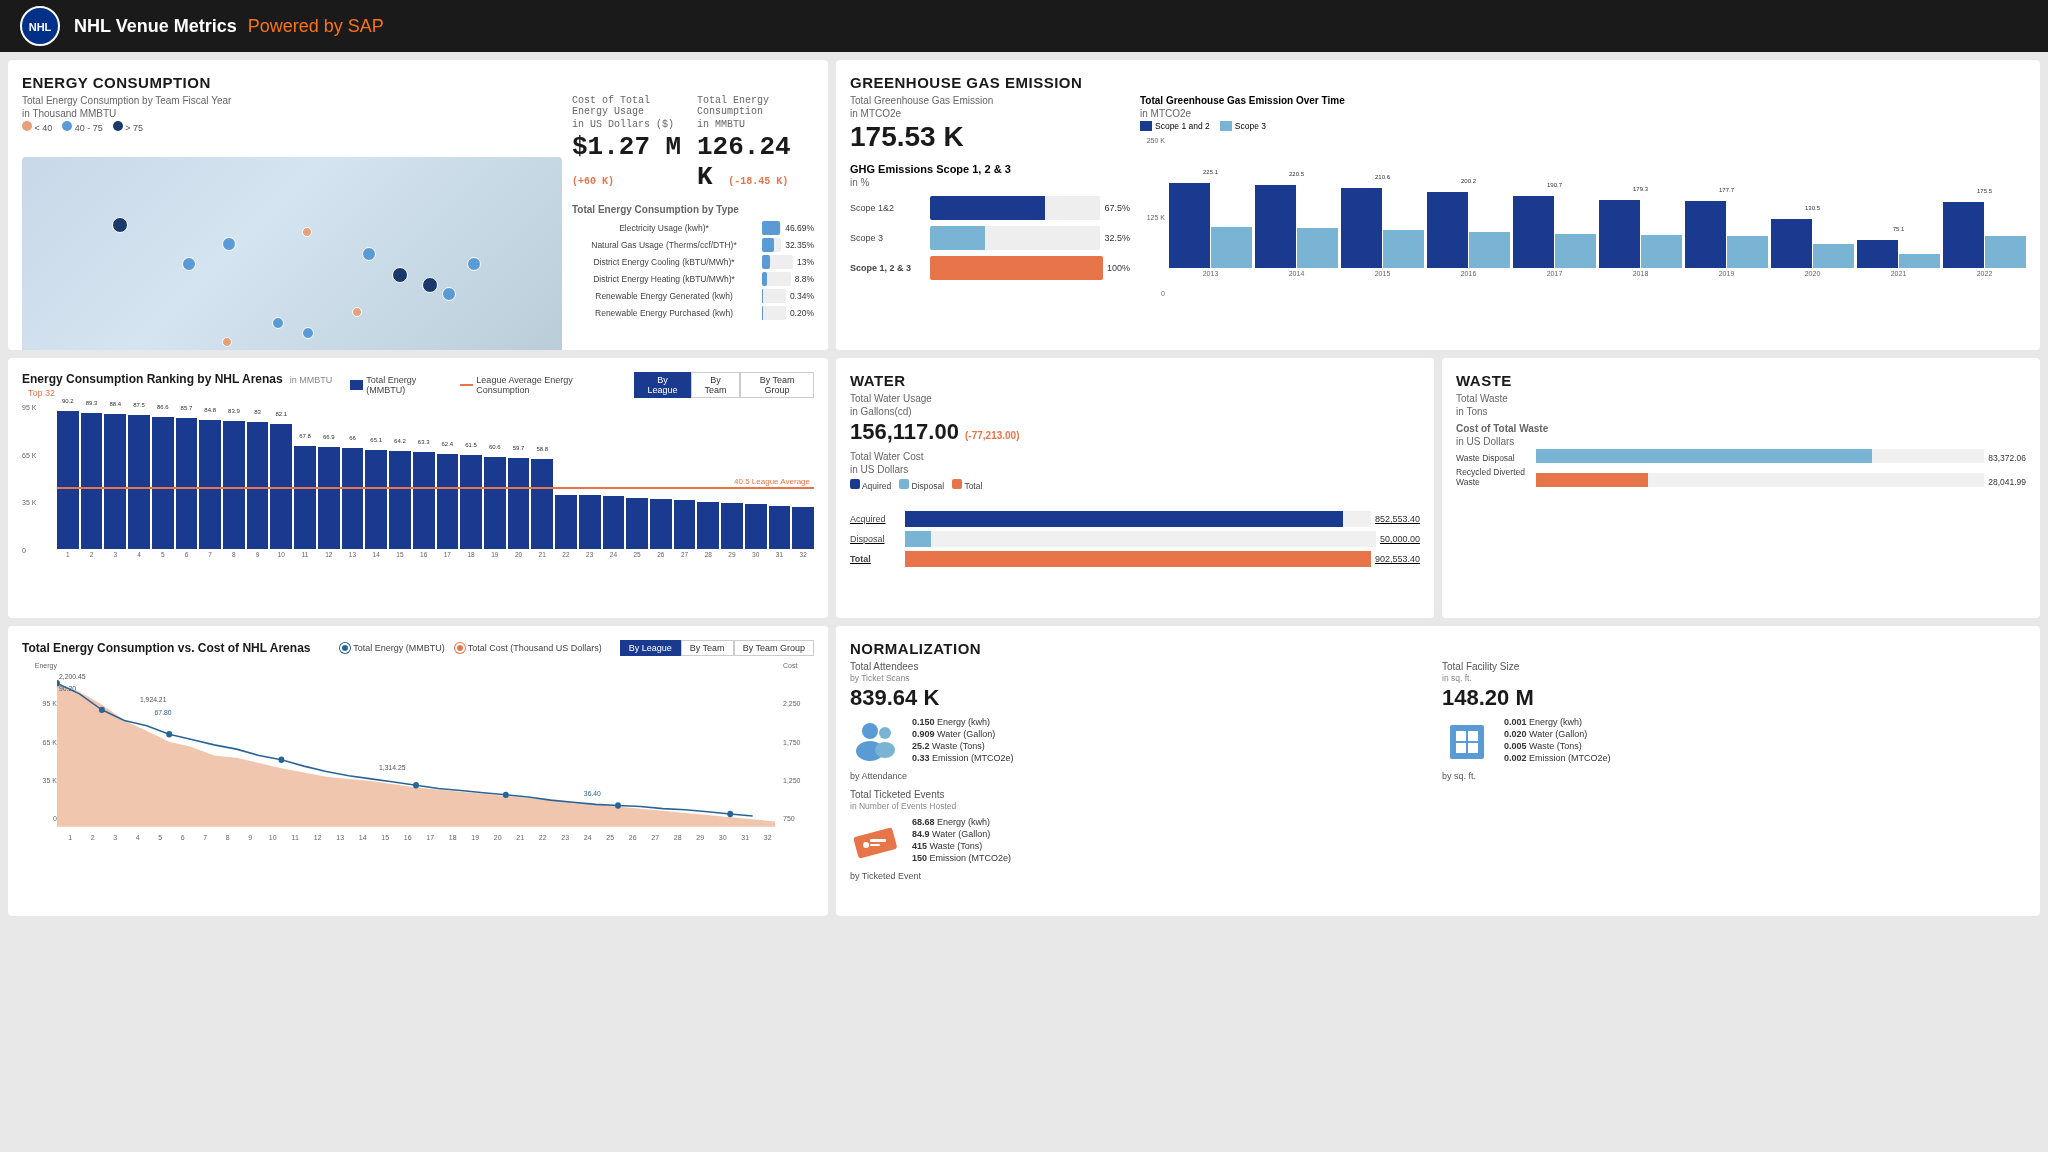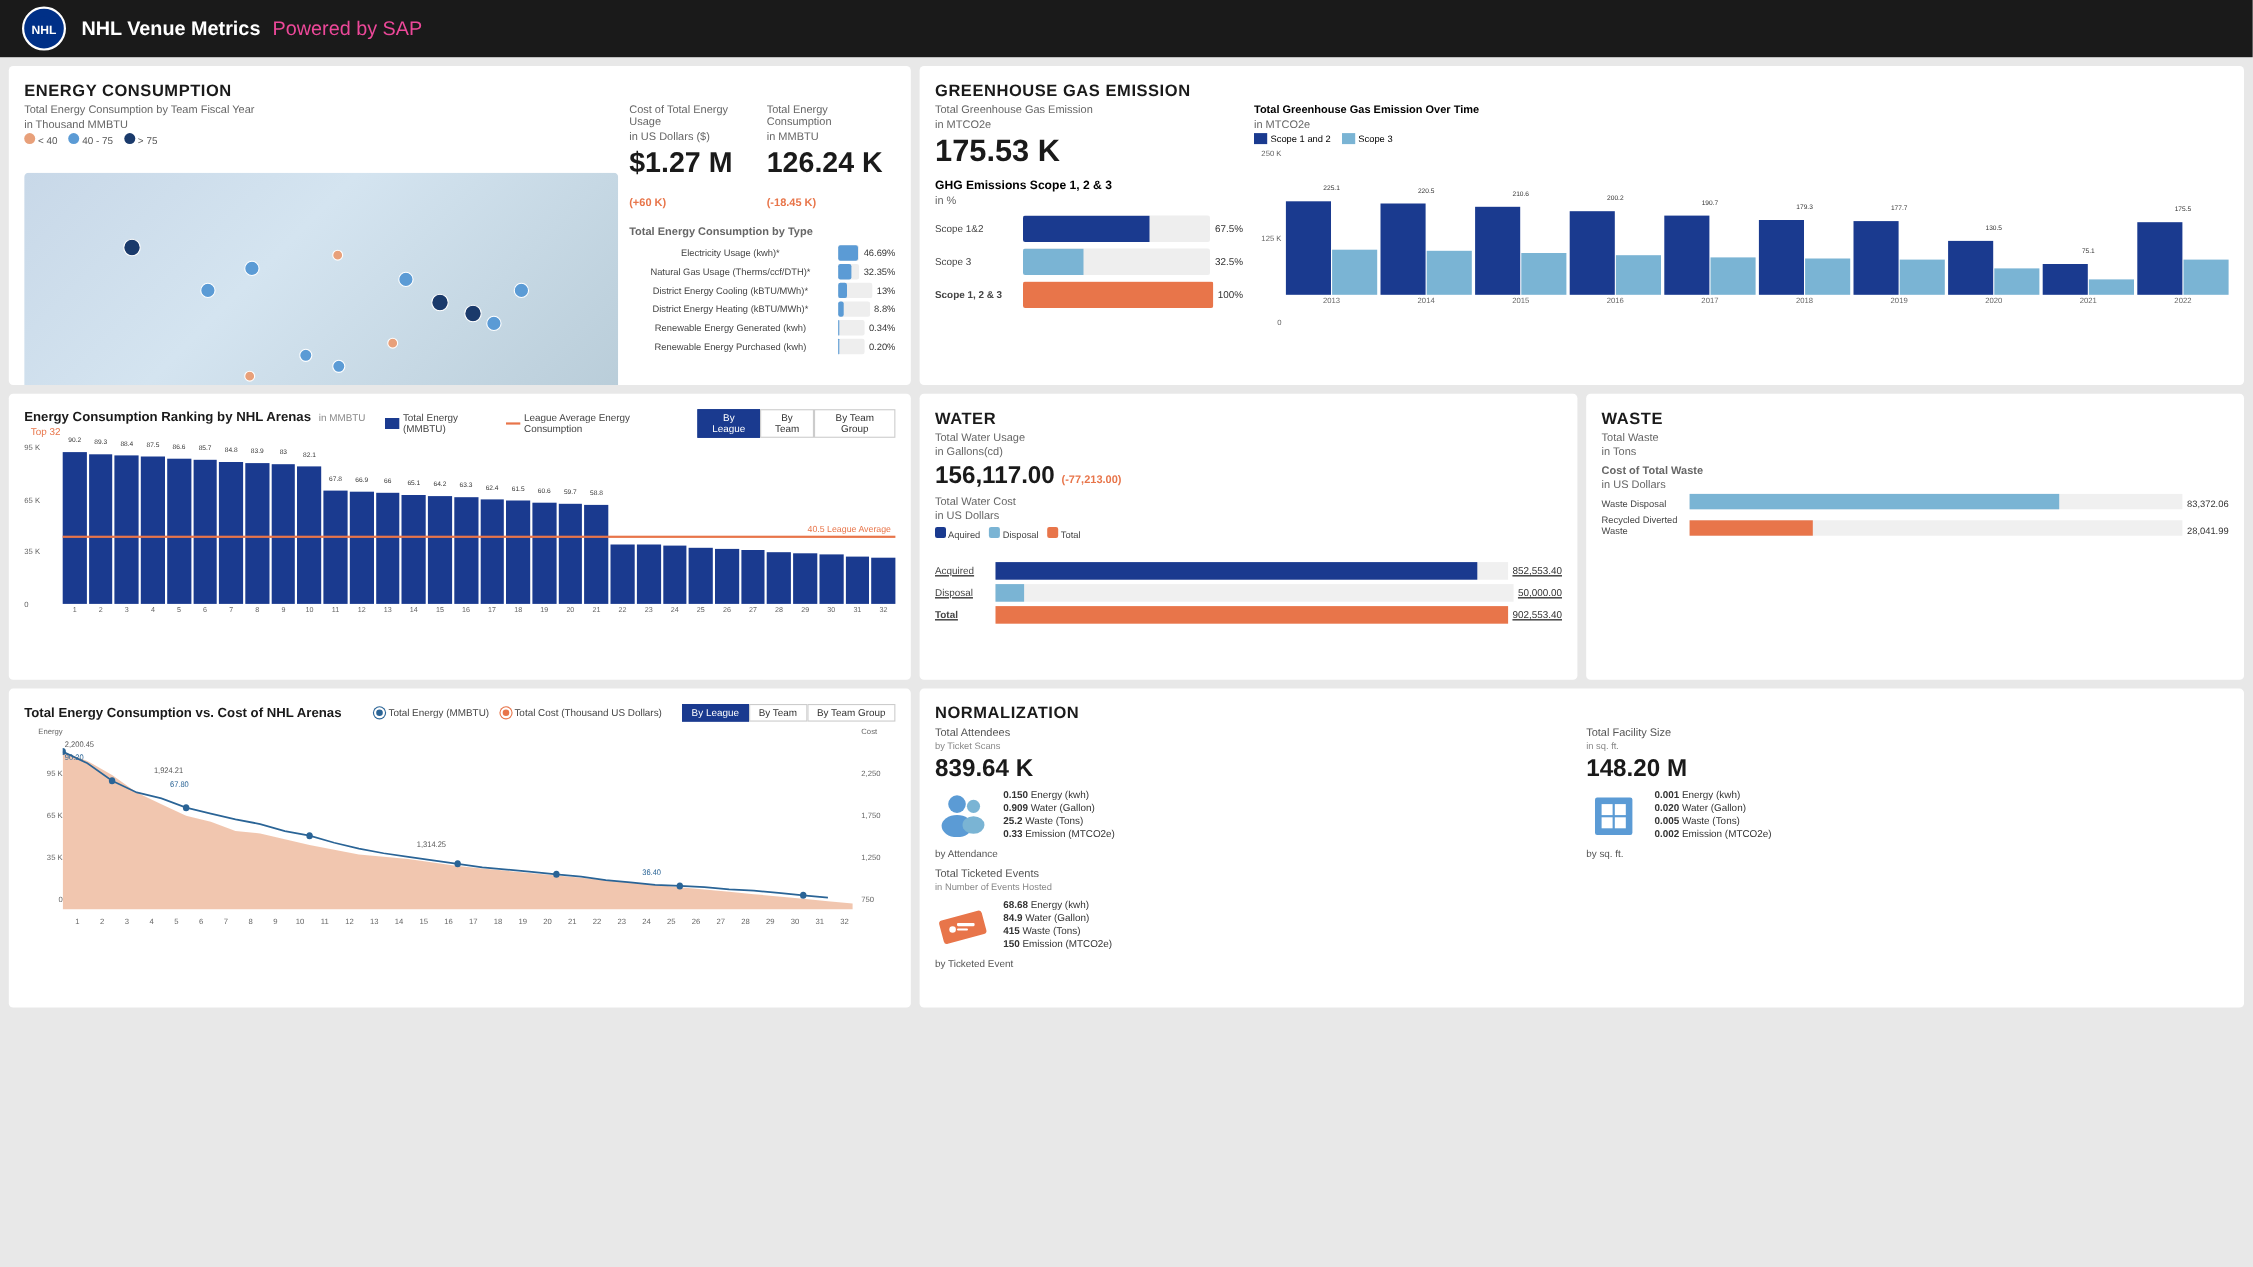--- a/index.html
+++ b/index.html
@@ -2,21 +2,21 @@
 <html><head>
   <meta charset="utf-8">
   <style>
     * { box-sizing: border-box; margin: 0; padding: 0; }
     body { background: #e8e8e8; font-family: 'Arial', sans-serif; font-size: 11px; width: 2048px; height: 1152px; overflow: hidden; }
     
     
     .header { background: #1a1a1a; color: white; display: flex; align-items: center; padding: 0 20px; height: 52px; }
     .header-logo { width: 40px; height: 40px; background: #003087; border-radius: 50%; border: 2px solid white; display: flex; align-items: center; justify-content: center; margin-right: 14px; flex-shrink: 0; }
     .header-title { font-size: 18px; font-weight: bold; color: white; }
-    .header-subtitle { font-size: 18px; font-weight: normal; color: #ec4899; margin-left: 6px; }
+    .header-subtitle { font-size: 18px; font-weight: normal; color: #f97316; margin-left: 6px; }
     
     
     .main { display: grid; grid-template-columns: 820px 1fr; grid-template-rows: 290px 260px 290px; gap: 8px; padding: 8px; height: calc(1152px - 52px); }
     
     
     .panel { background: white; border-radius: 4px; padding: 14px; overflow: hidden; position: relative; }
     
     
     .panel-energy-top { grid-column: 1; grid-row: 1; }
     .panel-energy-mid { grid-column: 1; grid-row: 2; }
@@ -41,21 +41,21 @@
     .map-bg { width: 100%; height: 100%; background: linear-gradient(135deg, #c8d8e8 0%, #d4e4f0 40%, #b8ccd8 100%); }
     
     
     .legend { display: flex; gap: 10px; align-items: center; margin-bottom: 4px; font-size: 9px; color: #555; }
     .dot { width: 10px; height: 10px; border-radius: 50%; display: inline-block; }
     .dot-orange { background: #e8a07a; }
     .dot-blue { background: #5b9bd5; }
     .dot-navy { background: #1a3a6b; }
 
     
-    .cost-section { display: grid; grid-template-columns: 1fr 1fr; gap: 8px; margin-bottom: 12px; }
+    .cost-section { display: grid; grid-template-columns: 1fr 1fr; gap: 8px; margin-bottom: 12px; font-family: Liberation Mono, monospace; }
     
     
     .bar-chart-row { display: flex; align-items: center; margin-bottom: 3px; }
     .bar-label { width: 190px; font-size: 8.5px; color: #444; text-align: center; padding-right: 6px; flex-shrink: 0; }
     .bar-track { flex: 1; height: 14px; background: #eee; border-radius: 2px; position: relative; }
     .bar-fill { height: 100%; border-radius: 2px; background: #5b9bd5; }
     .bar-pct { font-size: 8.5px; color: #333; margin-left: 4px; }
 
     
     .ghg-inner { display: grid; grid-template-columns: 280px 1fr; gap: 10px; }

